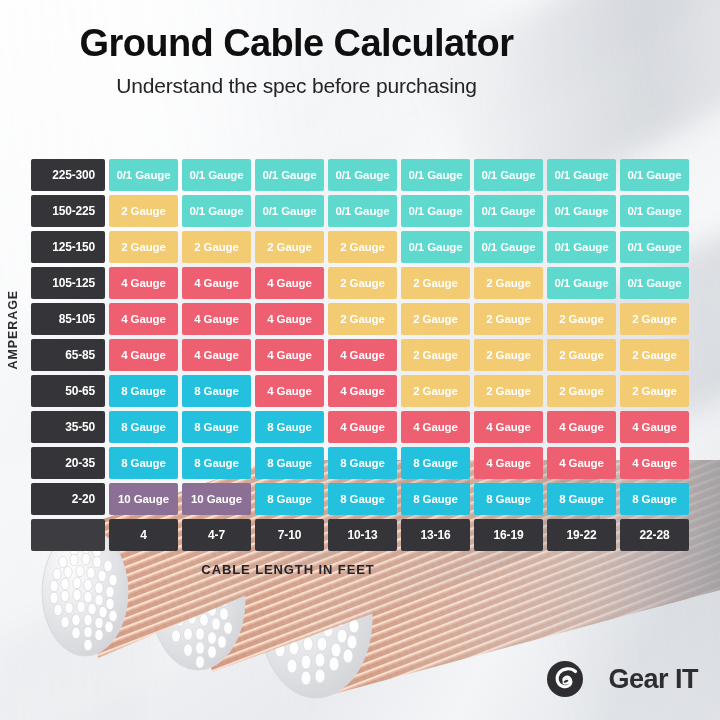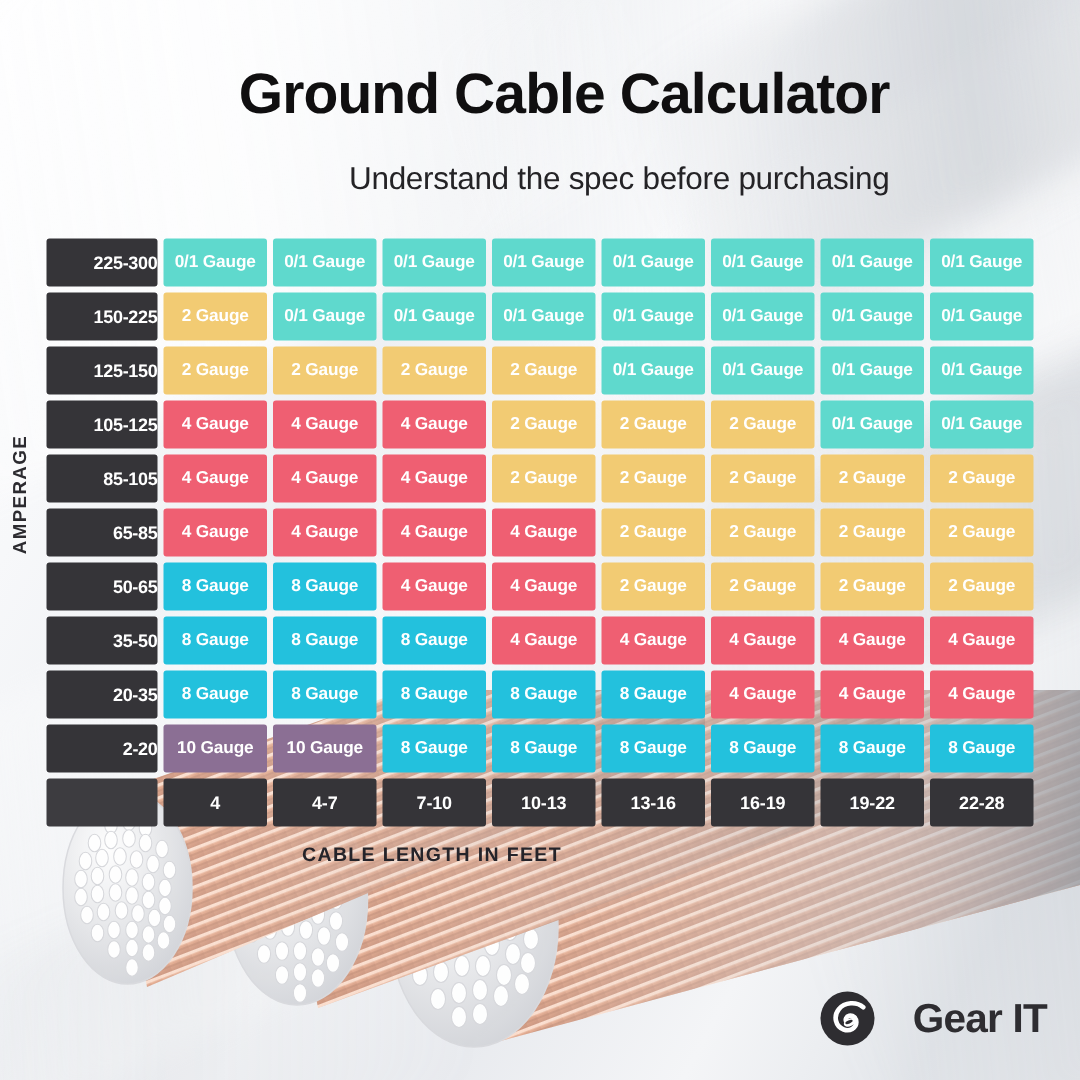--- a/index.html
+++ b/index.html
@@ -55,33 +55,33 @@
   #cables {
     position: absolute;
     left: 0; bottom: 0;
     width: 720px; height: 260px;
     pointer-events: none;
   }
 
   
   #header {
     position: absolute;
-    top: 44px; left: 0; width: 593px;
-    text-align: right;
+    top: 24px; left: 0; width: 593px;
+    text-align: center;
     z-index: 4;
   }
   #title {
     font-size: 38px;
     font-weight: bold;
     letter-spacing: -0.6px;
     color: #100f10;
     line-height: 1.05;
   }
   #subtitle {
-    margin-top: 24px;
+    margin-top: 10px;
     font-size: 21px;
     font-weight: normal;
     color: #242326;
     letter-spacing: -0.2px;
   }
 
   
   #axis-amperage {
     position: absolute;
     left: 2px;
@@ -131,20 +131,21 @@
     white-space: nowrap;
     letter-spacing: -0.1px;
   }
 
   .rowhead {
     width: 74px;
     flex: 0 0 74px;
     background: #353438;
     color: #ffffff;
     justify-content: flex-end;
+    padding-right: 10px;
     font-size: 12px;
     letter-spacing: -0.2px;
   }
 
   .datacell { flex: 1 1 0; min-width: 0; }
 
   
   .g-01  { background: #5fd9cd; }
   .g-2   { background: #f2cb73; }
   .g-4   { background: #ef5f72; }

